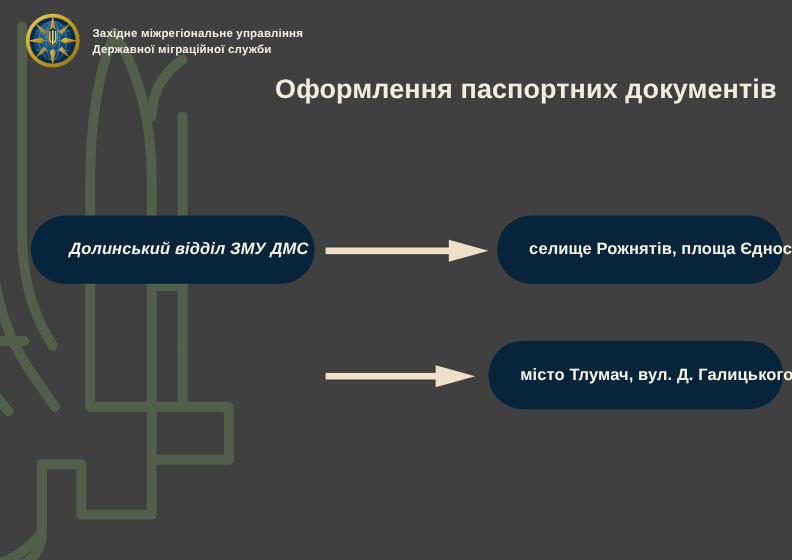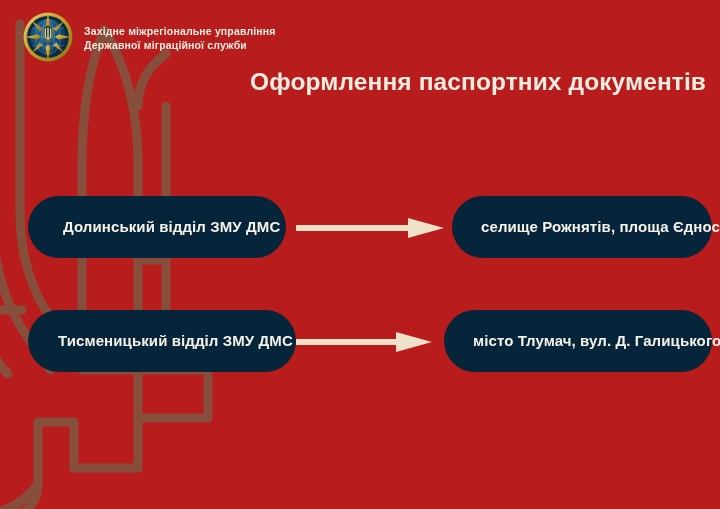--- a/index.html
+++ b/index.html
@@ -4,21 +4,21 @@
 <style>
   html, body {
     margin: 0;
     padding: 0;
     background: #0b4f75;
   }
   #slide {
     position: relative;
     width: 720px;
     height: 509px;
-    background: #b91c1c;
+    background: #404040;
     overflow: hidden;
     font-family: "Liberation Sans", "DejaVu Sans", sans-serif;
     -webkit-font-smoothing: antialiased;
   }
 
   
   #watermark {
     position: absolute;
     left: -22px;
     top: 14px;
@@ -109,21 +109,21 @@
   }
 
   .pill-source { left: 28px; padding: 0 22px 0 12px; }
   .pill-target { right: 8px;  padding: 0 12px 0 14px; }
 
   #row-0 .pill-source { width: 258px; }
   #row-0 .pill-target { width: 260px; }
   #row-1 .pill-source { width: 268px; }
   #row-1 .pill-target { width: 268px; }
 
-  #row-0 .pill-source .pill-label { padding-left: 23px; }
+  #row-0 .pill-source .pill-label { padding-left: 23px; font-style: italic; }
   #row-1 .pill-source .pill-label { padding-left: 18px; }
   #row-0 .pill-target .pill-label { padding-left: 15px; }
   #row-1 .pill-target .pill-label { padding-left: 15px; }
 
   
   .arrow {
     position: absolute;
     top: 22px;
     height: 20px;
   }
@@ -231,23 +231,20 @@
         <rect x="0" y="7" width="118" height="6" fill="#efe0c8"></rect>
         <polygon points="112,0 148,10 112,20" fill="#efe0c8"></polygon>
       </svg>
     </div>
     <div class="pill pill-target">
       <span class="pill-label">селище Рожнятів, площа Єдності, 4</span>
     </div>
   </div>
 
   <div class="row" id="row-1">
-    <div class="pill pill-source">
-      <span class="pill-label">Тисменицький відділ ЗМУ ДМС</span>
-    </div>
     <div class="arrow">
       <svg viewBox="0 0 136 20" xmlns="http://www.w3.org/2000/svg" preserveAspectRatio="none">
         <rect x="0" y="7" width="106" height="6" fill="#efe0c8"></rect>
         <polygon points="100,0 136,10 100,20" fill="#efe0c8"></polygon>
       </svg>
     </div>
     <div class="pill pill-target">
       <span class="pill-label">місто Тлумач, вул. Д. Галицького, 15</span>
     </div>
   </div>

